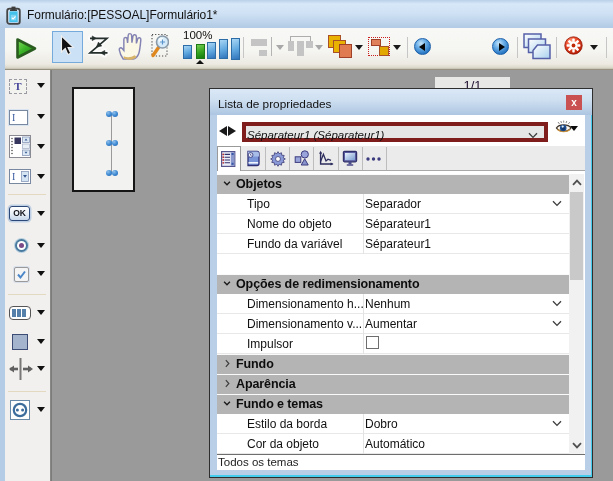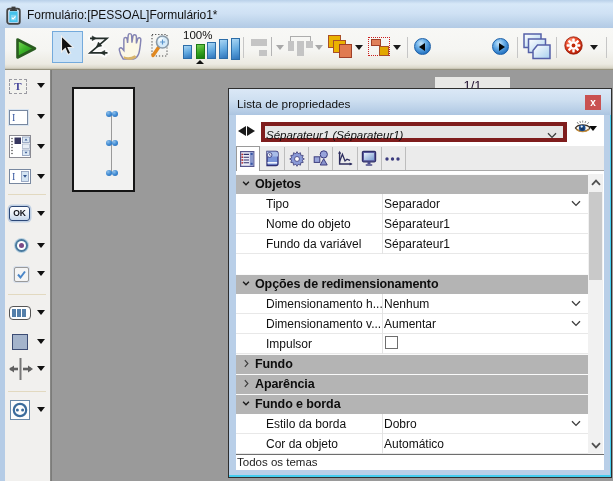--- a/index.html
+++ b/index.html
@@ -33,21 +33,21 @@
   #leftbar{left:5px;top:70px;width:45px;height:411px;background:#f1f0ee;}
   #leftedge{left:50px;top:70px;width:2px;height:411px;background:linear-gradient(90deg,#8f8f8d,#757573);}
   .lsep{position:absolute;left:8px;width:38px;height:1px;background:#e2d9c0;}
   .larr{position:absolute;left:37px;width:0;height:0;border-left:4.5px solid transparent;border-right:4.5px solid transparent;border-top:5.5px solid #111;}
   
   #form{left:72px;top:87px;width:59px;height:101px;background:#f2f2f1;border:2px solid #151515;}
   #sepline{left:111px;top:114px;width:1px;height:59px;background:#9a9a9a;}
   .hdl{position:absolute;width:6px;height:6px;border-radius:50%;
     background:radial-gradient(circle at 35% 30%,#90c0ea 0%,#4690d6 45%,#1b5fae 100%);}
   
-  #panel{left:228px;top:88px;width:382px;height:388px;background:#b9cfe8;border:1px solid #2e2e2e;
+  #panel{left:209px;top:88px;width:382px;height:388px;background:#b9cfe8;border:1px solid #2e2e2e;
     box-shadow:inset -1px 0 0 #45cdee, inset 0 -2px 0 #45cdee;}
   #ptitle{left:0px;top:0px;width:382px;height:26px;
     background:linear-gradient(#dbe8f6 0%,#cfe0f1 40%,#b9cfe7 80%,#acc5e1 100%);
     font-size:11.8px;color:#111;line-height:30px;padding-left:8px;box-sizing:border-box;}
   #pclose{left:356px;top:6px;width:16px;height:15px;background:#c95151;color:#fff;
     font-size:10px;font-weight:bold;text-align:center;line-height:15px;font-family:"Liberation Sans",sans-serif;}
   #pcontent{left:7px;top:26px;width:368px;height:355px;background:#fff;}
   #combo{left:25px;top:7px;width:306px;height:20px;background:#e6e6e6;border:4px solid #7f1d1d;
     box-sizing:border-box;font-size:11.5px;line-height:18px;padding-left:1px;color:#111;font-style:italic;}
   
@@ -444,21 +444,21 @@
         <div class="hdr" style="top:200px">
           <svg class="hchevr" width="6" height="10" viewBox="0 0 6 10">
               <path d="M1 1 L4.6 5 L1 9" fill="none" stroke="#3c3c3c" stroke-width="1.4"></path>
             </svg>
           <span>Aparência</span>
           </div>
         <div class="hdr" style="top:220px">
           <svg class="hchevd" width="9" height="6" viewBox="0 0 9 6">
               <path d="M1 1 L4.5 4.6 L8 1" fill="none" stroke="#1a1a1a" stroke-width="1.6"></path>
             </svg>
-          <span>Fundo e borda</span>
+          <span>Fundo e temas</span>
           </div>
         <div class="row" style="top:240px">
             <div class="coldiv"></div>
             <div class="rl">Estilo da borda</div>
             <div class="rv">Dobro</div>
           <svg class="vchev" width="10" height="7" viewBox="0 0 10 7">
               <path d="M1 1.2 L5 5.4 L9 1.2" fill="none" stroke="#3c3c3c" stroke-width="1.3"></path>
             </svg>
           </div>
         <div class="row" style="top:260px">

